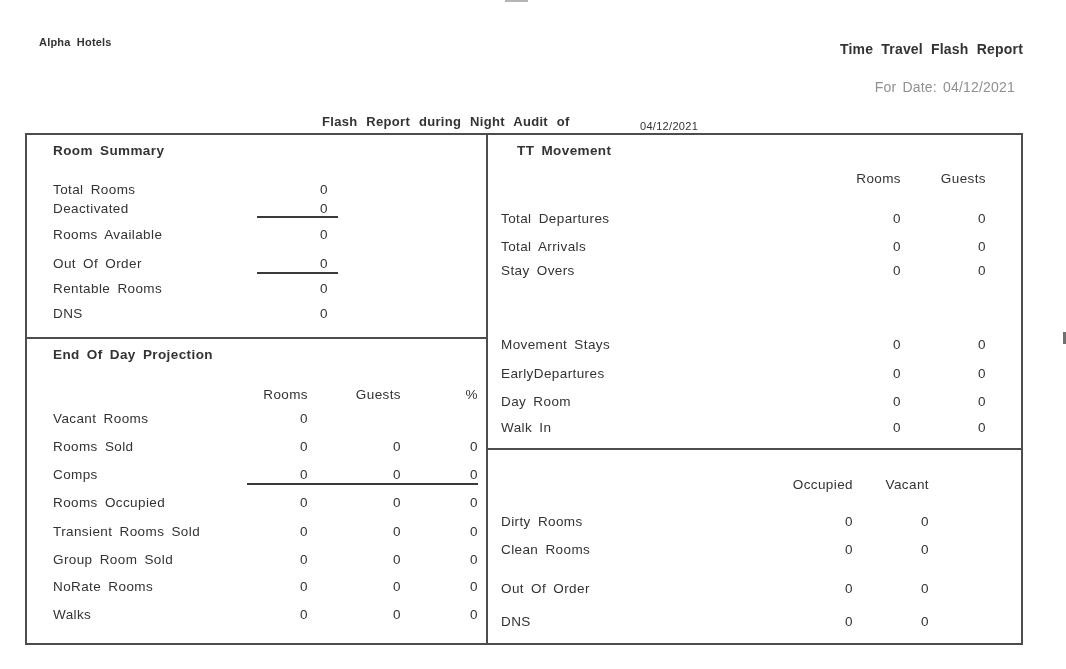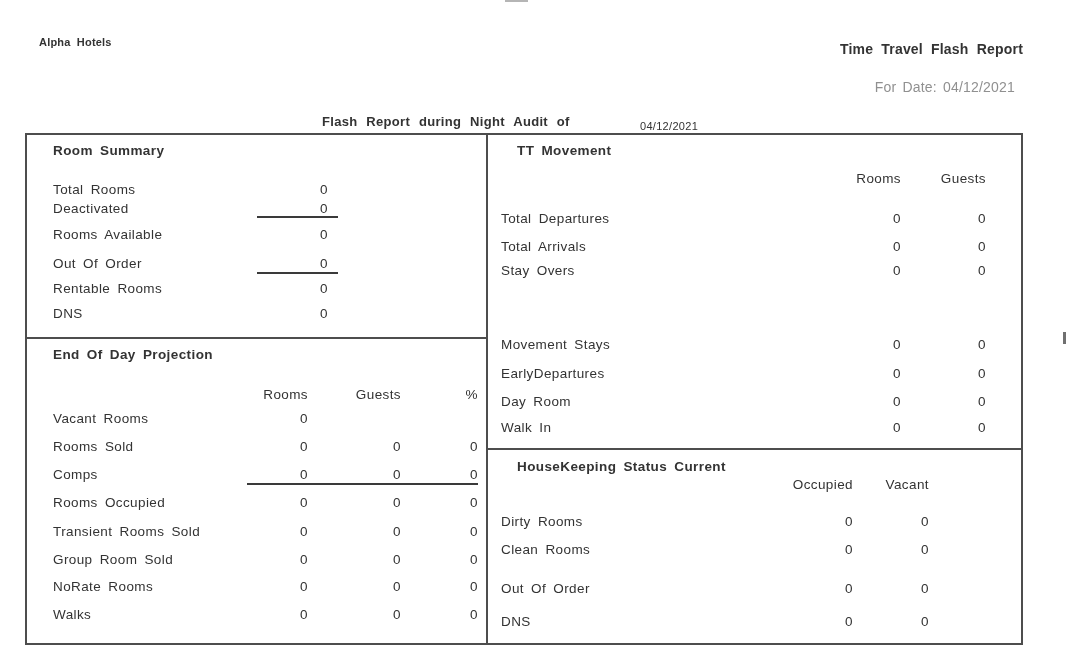--- a/index.html
+++ b/index.html
@@ -184,21 +184,20 @@
       <span class="lbl">Day Room</span>
       <span class="cell tt-rooms">0</span>
       <span class="cell tt-guests">0</span>
     </div>
     <div class="rrow" style="top:286px">
       <span class="lbl">Walk In</span>
       <span class="cell tt-rooms">0</span>
       <span class="cell tt-guests">0</span>
     </div>
 
-    <div class="sect-title" style="left:490px;top:325px">HouseKeeping Status Current</div>
 
     <div class="rrow" style="top:343px">
       <span class="cell hk-occ">Occupied</span>
       <span class="cell hk-vac">Vacant</span>
     </div>
 
     <div class="rrow" style="top:380px">
       <span class="lbl">Dirty Rooms</span>
       <span class="cell hk-occ">0</span>
       <span class="cell hk-vac">0</span>

